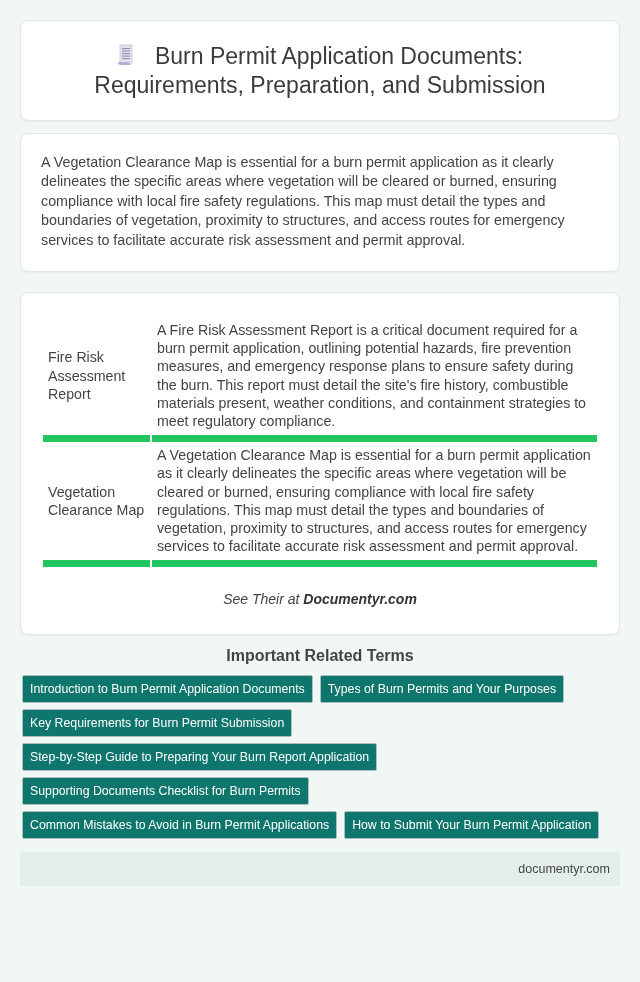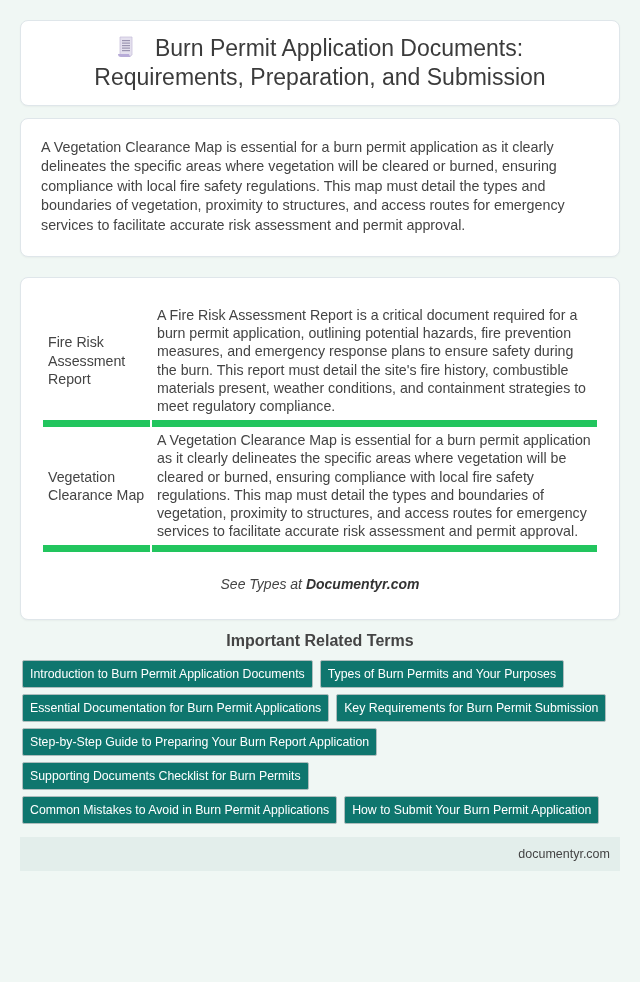--- a/index.html
+++ b/index.html
@@ -10,21 +10,21 @@
       color: #444;
     }
     body { padding: 20px 20px 0 20px; }
     .card {
       background: #fff;
       border: 1px solid #dfe6ea;
       border-radius: 8px;
       box-shadow: 0 1px 2px rgba(0,0,0,0.04);
     }
     .header-card {
-      height: 86px;
+      height: 101px;
       display: flex;
       align-items: center;
       justify-content: center;
       text-align: center;
       padding: 0 30px;
     }
     .page-title {
       font-size: 23px;
       line-height: 29px;
       font-weight: normal;
@@ -141,30 +141,29 @@
         <td class="doc-name">Fire Risk Assessment Report</td>
         <td class="doc-desc">A Fire Risk Assessment Report is a critical document required for a burn permit application, outlining potential hazards, fire prevention measures, and emergency response plans to ensure safety during the burn. This report must detail the site's fire history, combustible materials present, weather conditions, and containment strategies to meet regulatory compliance.</td>
       </tr>
       <tr>
         <td class="doc-name">Vegetation Clearance Map</td>
         <td class="doc-desc">A Vegetation Clearance Map is essential for a burn permit application as it clearly delineates the specific areas where vegetation will be cleared or burned, ensuring compliance with local fire safety regulations. This map must detail the types and boundaries of vegetation, proximity to structures, and access routes for emergency services to facilitate accurate risk assessment and permit approval.</td>
       </tr>
     </tbody>
   </table>
   <p class="see-more">
-    <span>See Types at </span><b>Documentyr.com</b>
+    <span>See Their at </span><b>Documentyr.com</b>
   </p>
 </div>
 
 <h2 class="related-title">Important Related Terms</h2>
 
 <div class="tags">
   <span class="tag">Introduction to Burn Permit Application Documents</span>
   <span class="tag">Types of Burn Permits and Your Purposes</span>
-  <span class="tag">Essential Documentation for Burn Permit Applications</span>
   <span class="tag">Key Requirements for Burn Permit Submission</span>
   <span class="tag">Step-by-Step Guide to Preparing Your Burn Report Application</span>
   <span class="tag">Supporting Documents Checklist for Burn Permits</span>
   <span class="tag">Common Mistakes to Avoid in Burn Permit Applications</span>
   <span class="tag">How to Submit Your Burn Permit Application</span>
 </div>
 
 <div class="footer">
   <span>documentyr.com</span>
 </div>

